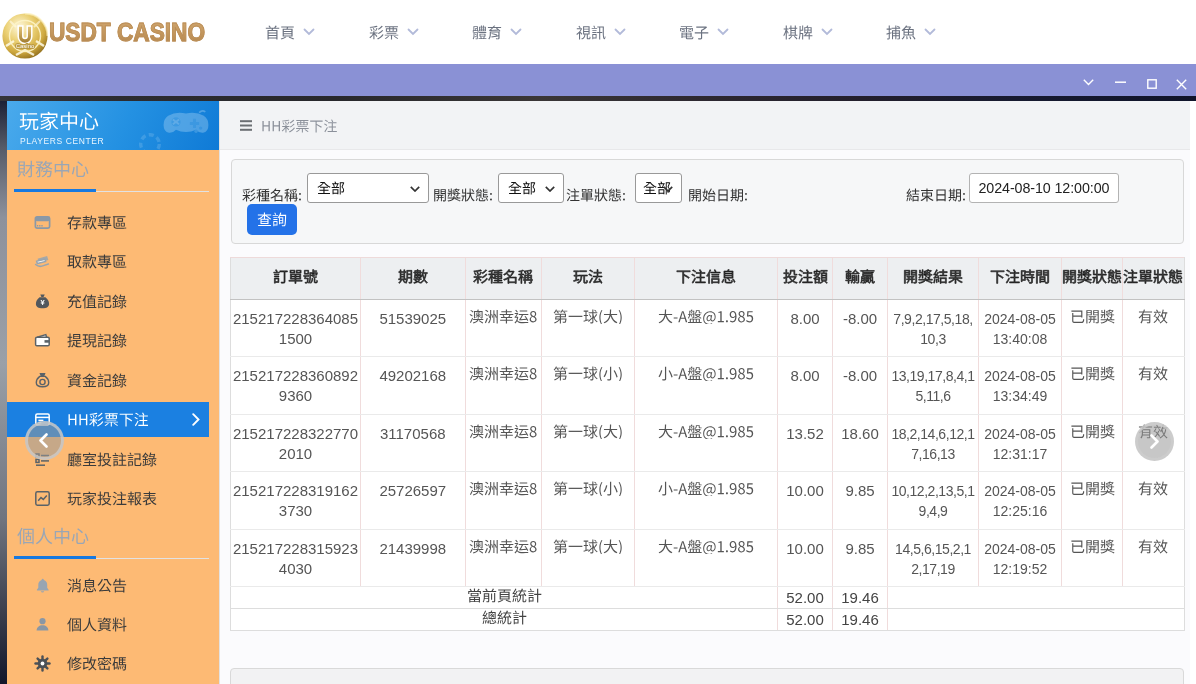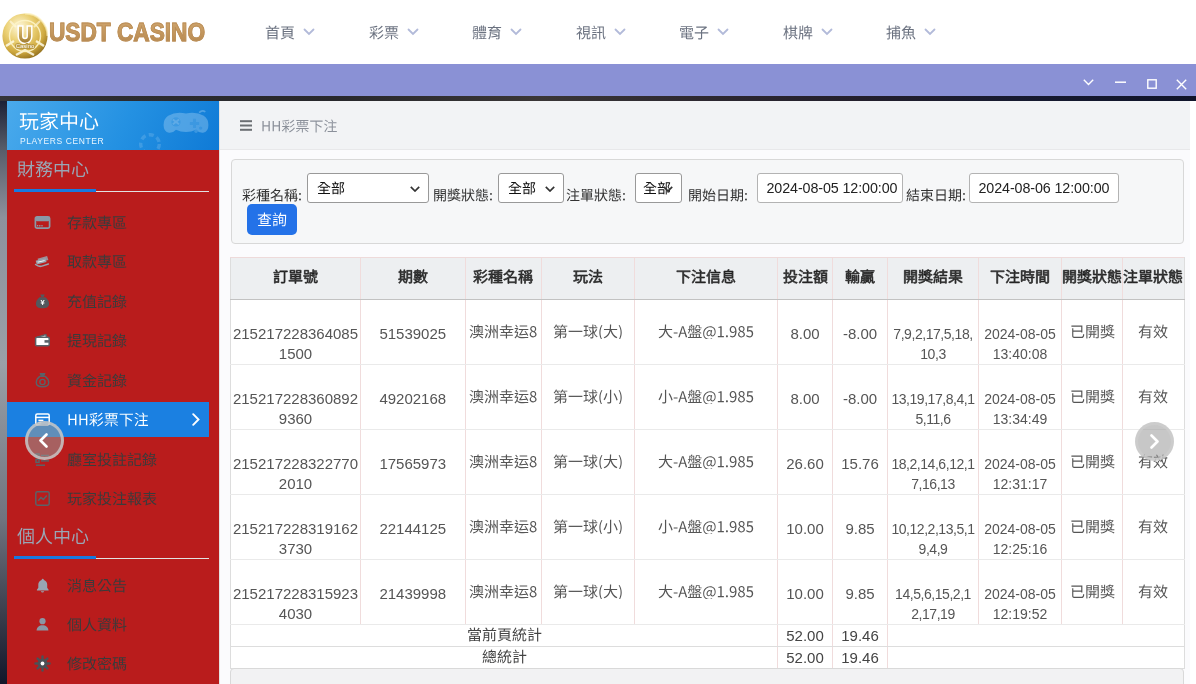--- a/index.html
+++ b/index.html
@@ -5,21 +5,21 @@
 html,body{width:1196px;height:684px;overflow:hidden;background:#fff;font-family:"Liberation Sans",sans-serif}
 svg.ct{display:inline-block}
 svg.bb use{stroke:currentColor;stroke-width:34px}
 #top{position:absolute;left:0;top:0;width:1196px;height:64px;background:#fff}
 #logotext{position:absolute;left:49px;top:0;height:64px;display:flex;align-items:center;font-size:26.5px;font-weight:bold;letter-spacing:0;transform:scaleX(.855);transform-origin:0 50%;-webkit-text-stroke:.9px #bb8e57;background:linear-gradient(180deg,#d8b283 10%,#c89c62 45%,#a5763f 90%);-webkit-background-clip:text;background-clip:text;color:transparent}
 .nav{position:absolute;top:0;height:64px;display:flex;align-items:center}
 #pbar{position:absolute;left:0;top:64px;width:1196px;height:32px;background:#8a91d5}
 .wci{position:absolute;top:14.5px}
 #dstrip{position:absolute;left:0;top:96px;width:1196px;height:5px;background:linear-gradient(90deg,#35353a 0,#2c2c30 10%,#28282c 28%,#3a3636 45%,#2c2730 60%,#231f2c 72%,#171a30 85%,#10142a 100%)}
 #lstrip{position:absolute;left:0;top:101px;width:7px;height:583px;background:linear-gradient(180deg,#1c2136 0%,#565b68 8%,#8d919c 20%,#9aa0a8 45%,#6f737e 72%,#3a3e4c 88%,#12162a 100%)}
-#side{position:absolute;left:7px;top:101px;width:213px;height:583px;background:#b91c1c;border-right:1px solid #e2e2e2}
+#side{position:absolute;left:7px;top:101px;width:213px;height:583px;background:#fdba74;border-right:1px solid #e2e2e2}
 .shead{position:absolute;left:0;top:0;width:212px;height:49px;background:linear-gradient(115deg,#4aaaec 0%,#2491e2 55%,#0f7ad6 100%);overflow:hidden}
 .pcen{position:absolute;left:13px;top:35px;font-size:8.5px;letter-spacing:.6px;color:#eaf6ff}
 .ul{position:absolute;left:7px;top:0;width:82px;height:3px;background:#1779e0}
 .ulg{position:absolute;left:89px;width:113px;height:1px;background:#e2e2e2}
 .mrow{position:absolute;left:27px;height:39px;display:flex;align-items:center}
 .micw{width:17px;height:17px;margin-right:15.5px;display:inline-flex}
 .hhbar{position:absolute;left:0;width:202px;height:35px;background:#1b80e1;display:flex;align-items:center;padding-left:27px}
 .hhbar .micw{margin-right:15.5px}
 #content{position:absolute;left:220px;top:101px;width:970px;height:583px;background:#fbfbfd}
 .crumb{position:absolute;left:0;top:0;width:970px;height:49px;background:#f2f3f5;border-bottom:1px solid #e8e8ea}
@@ -27,21 +27,21 @@
 .flab{position:absolute;top:19.5px;height:30px;display:flex;align-items:center}
 .selbox{position:absolute;top:12.6px;height:30px;background:#fff;border:1px solid #999;border-radius:3px;display:flex;align-items:center}
 .inp{position:absolute;top:12.6px;height:30px;background:#fff;border:1px solid #b3b3b3;border-radius:3px;font-size:14.3px;color:#222;display:flex;align-items:center;padding-left:9px;white-space:nowrap;letter-spacing:-.1px}
 .qbtn{position:absolute;left:15.5px;top:44px;width:50px;height:31px;background:#2472e8;border-radius:5px;display:flex;align-items:center;justify-content:center}
 .twrap{position:absolute;left:10px;top:156px}
 .dt{border-collapse:collapse;table-layout:fixed;width:953.5px;background:#fff}
 .dt th,.dt td{border-left:1px solid #f0dcdc;text-align:center;overflow:hidden}
 .dt th:first-child,.dt td:first-child{border-left:1px solid #ddd}
 .dt th:last-child,.dt td:last-child{border-right:1px solid #ddd}
 .hr th{background:#edeff1;height:42px;border-top:1px solid #eedada;border-bottom:1px solid #c2c2c2}
-.drow td{height:57.4px;vertical-align:top;padding-top:24px;line-height:20px;font-size:15px;color:#555;border-bottom:1px solid #eaeaea}
+.drow td{height:57.4px;vertical-align:top;padding-top:9px;line-height:20px;font-size:15px;color:#555;border-bottom:1px solid #eaeaea}
 .drow td:nth-child(8){font-size:14px;letter-spacing:-.45px}
 .drow td:nth-child(9){font-size:14px}
 .srow td{height:22px;vertical-align:middle;font-size:15px;color:#444;border-bottom:1px solid #ddd}
 .pager{position:absolute;left:10px;top:567px;width:954px;height:30px;background:#f2f2f3;border:1px solid #d9d9d9;border-radius:4px}
 .circ{position:absolute;width:39px;height:39px;border-radius:50%;background:rgba(153,153,153,.55);border:3px solid rgba(205,205,205,.75);display:flex;align-items:center;justify-content:center}
 </style></head>
 <body>
 <div id="top">
 <svg width="46" height="46" viewBox="0 0 46 46" style="position:absolute;left:2px;top:13px">
 <defs>
@@ -534,33 +534,32 @@
         <svg class="ct" style="width:59.9px;height:14px;fill:#333;" viewBox="0 0 4278 1000">
           <g transform="translate(0,880) scale(1,-1)">
             <use href="#g958B" x="0"></use>
             <use href="#g59CB" x="1000"></use>
             <use href="#g65E5" x="2000"></use>
             <use href="#g671F" x="3000"></use>
             <use href="#g003A" x="4000"></use>
           </g>
         </svg>
       </div>
-      <div class="inp" style="left:525px;width:146px">2024-08-05 12:00:00</div>
       <div class="flab" style="left:674px">
         <svg class="ct" style="width:59.9px;height:14px;fill:#333;" viewBox="0 0 4278 1000">
           <g transform="translate(0,880) scale(1,-1)">
             <use href="#g7D50" x="0"></use>
             <use href="#g675F" x="1000"></use>
             <use href="#g65E5" x="2000"></use>
             <use href="#g671F" x="3000"></use>
             <use href="#g003A" x="4000"></use>
           </g>
         </svg>
       </div>
-      <div class="inp" style="left:737px;width:150px">2024-08-06 12:00:00</div>
+      <div class="inp" style="left:737px;width:150px">2024-08-10 12:00:00</div>
       <div class="qbtn">
         <svg class="ct" style="width:30.0px;height:15px;fill:#fff;" viewBox="0 0 2000 1000">
           <g transform="translate(0,880) scale(1,-1)">
             <use href="#g67E5" x="0"></use>
             <use href="#g8A62" x="1000"></use>
           </g>
         </svg>
       </div>
     </div>
   <div class="twrap">
@@ -764,21 +763,21 @@
               </svg></td>
             <td><svg class="ct" style="width:30.0px;height:15px;fill:#555;" viewBox="0 0 2000 1000">
                 <g transform="translate(0,880) scale(1,-1)">
                   <use href="#g6709" x="0"></use>
                   <use href="#g6548" x="1000"></use>
                 </g>
               </svg></td>
           </tr>
           <tr class="drow">
             <td>215217228322770<br>2010</td>
-            <td>17565973</td>
+            <td>31170568</td>
             <td><svg class="ct" style="width:68.3px;height:15px;fill:#555;" viewBox="0 0 4555 1000">
                 <g transform="translate(0,880) scale(1,-1)">
                   <use href="#g6FB3" x="0"></use>
                   <use href="#g6D32" x="1000"></use>
                   <use href="#g5E78" x="2000"></use>
                   <use href="#g8FD0" x="3000"></use>
                   <use href="#g0038" x="4000"></use>
                 </g>
               </svg></td>
             <td><svg class="ct" style="width:70.1px;height:15px;fill:#555;" viewBox="0 0 4676 1000">
@@ -798,41 +797,41 @@
                   <use href="#g0041" x="1347"></use>
                   <use href="#g76E4" x="1955"></use>
                   <use href="#g0040" x="2955"></use>
                   <use href="#g0031" x="3901"></use>
                   <use href="#g002E" x="4456"></use>
                   <use href="#g0039" x="4734"></use>
                   <use href="#g0038" x="5289"></use>
                   <use href="#g0035" x="5844"></use>
                 </g>
               </svg></td>
-            <td>26.60</td>
-            <td>15.76</td>
+            <td>13.52</td>
+            <td>18.60</td>
             <td>18,2,14,6,12,1<br>7,16,13</td>
             <td>2024-08-05<br>12:31:17</td>
             <td><svg class="ct" style="width:45.0px;height:15px;fill:#555;" viewBox="0 0 3000 1000">
                 <g transform="translate(0,880) scale(1,-1)">
                   <use href="#g5DF2" x="0"></use>
                   <use href="#g958B" x="1000"></use>
                   <use href="#g734E" x="2000"></use>
                 </g>
               </svg></td>
             <td><svg class="ct" style="width:30.0px;height:15px;fill:#555;" viewBox="0 0 2000 1000">
                 <g transform="translate(0,880) scale(1,-1)">
                   <use href="#g6709" x="0"></use>
                   <use href="#g6548" x="1000"></use>
                 </g>
               </svg></td>
           </tr>
           <tr class="drow">
             <td>215217228319162<br>3730</td>
-            <td>22144125</td>
+            <td>25726597</td>
             <td><svg class="ct" style="width:68.3px;height:15px;fill:#555;" viewBox="0 0 4555 1000">
                 <g transform="translate(0,880) scale(1,-1)">
                   <use href="#g6FB3" x="0"></use>
                   <use href="#g6D32" x="1000"></use>
                   <use href="#g5E78" x="2000"></use>
                   <use href="#g8FD0" x="3000"></use>
                   <use href="#g0038" x="4000"></use>
                 </g>
               </svg></td>
             <td><svg class="ct" style="width:70.1px;height:15px;fill:#555;" viewBox="0 0 4676 1000">

